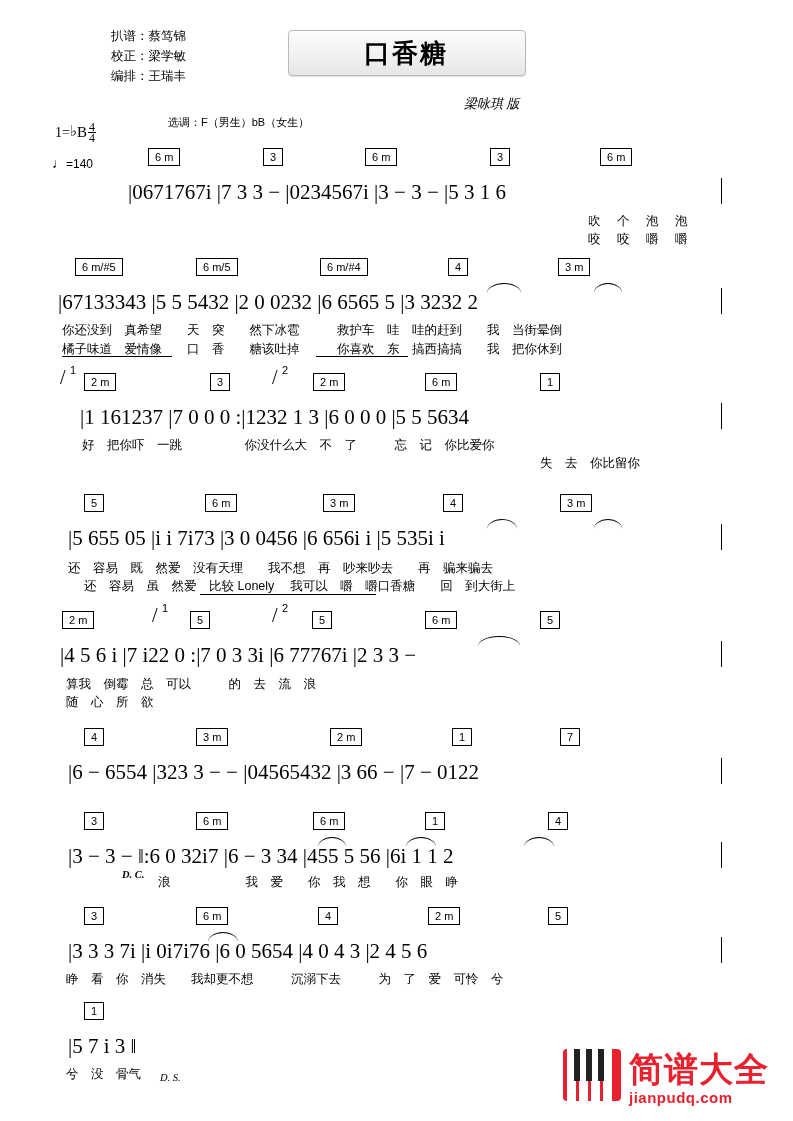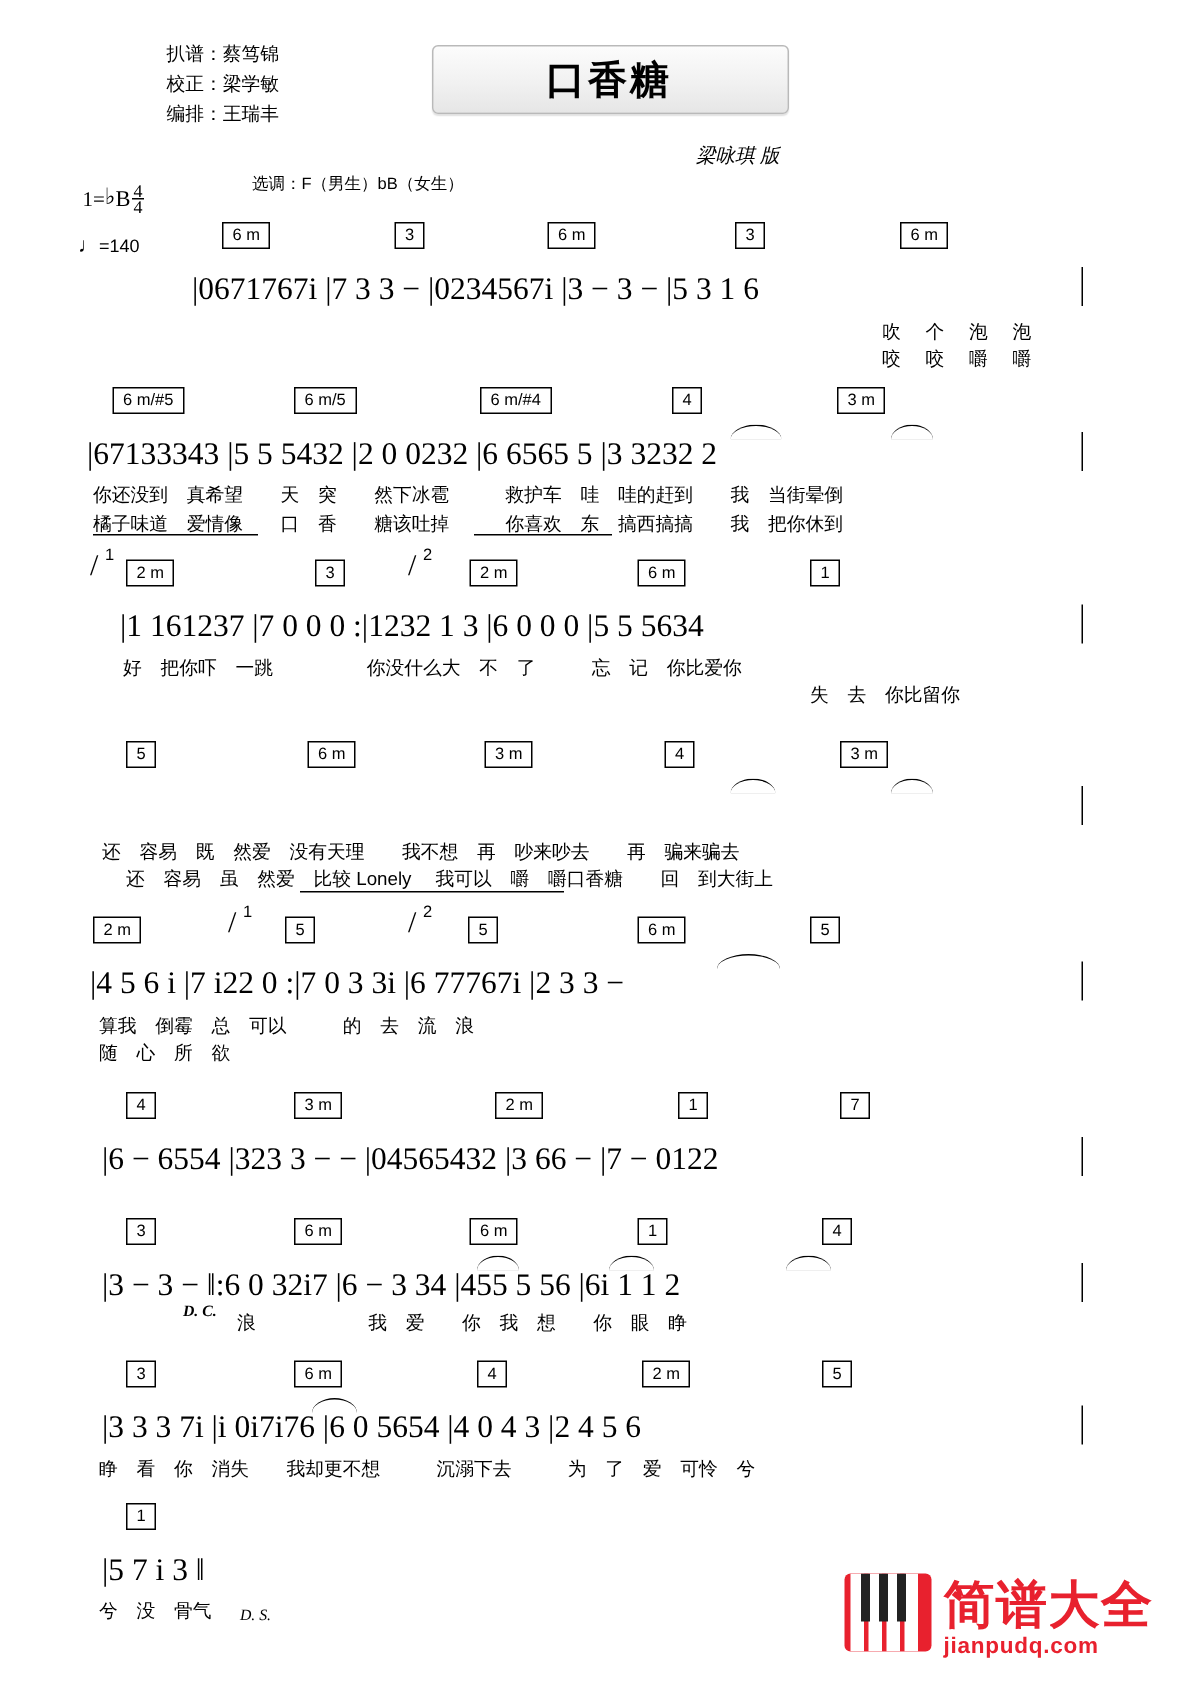--- a/index.html
+++ b/index.html
@@ -194,20 +194,21 @@
 
   <div class="lyric" style="left:70px; top:437px;margin-left:12px;">好　把你吓　一跳　　　　　你没什么大　不　了　　　忘　记　你比爱你</div>
   <div class="lyric" style="left:540px; top:455px;">失　去　你比留你</div>
 
   <div class="chord" style="left:84px; top:494px;">5</div>
   <div class="chord" style="left:205px; top:494px;">6 m</div>
   <div class="chord" style="left:323px; top:494px;">3 m</div>
   <div class="chord" style="left:443px; top:494px;">4</div>
   <div class="chord" style="left:560px; top:494px;">3 m</div>
 
+  <div class="music" style="left:68px; top:526px;">|5 655 05 |i i 7i73 |3 0 0456 |6 656i i |5 535i i</div>
   <div class="vline" style="left:721px; top:524px; height:26px;"></div>
   <div class="slur" style="left:487px; top:519px; width:30px;"></div>
   <div class="slur" style="left:594px; top:519px; width:28px;"></div>
 
   <div class="lyric" style="left:68px; top:560px;">还　容易　既　然爱　没有天理　　我不想　再　吵来吵去　　再　骗来骗去</div>
   <div class="lyric" style="left:84px; top:578px;">还　容易　虽　然爱　比较 Lonely 　我可以　嚼　嚼口香糖　　回　到大街上</div>
   <div class="underline-seg" style="left:200px; top:594px; width:176px;"></div>
 
   <div class="chord" style="left:62px; top:611px;">2 m</div>
   <div class="chord" style="left:190px; top:611px;">5</div>

